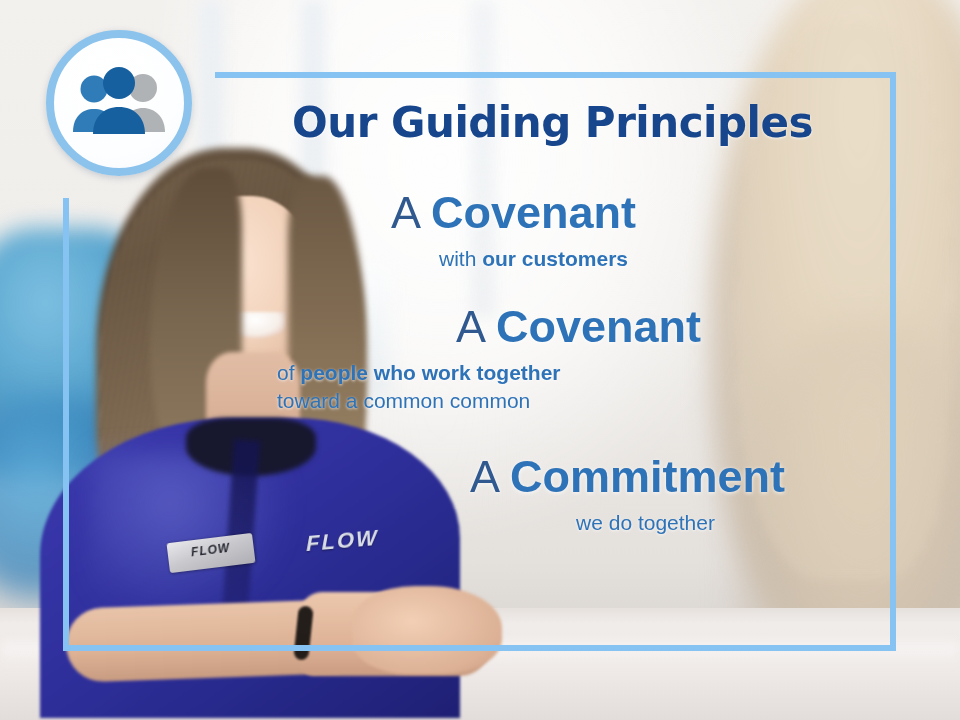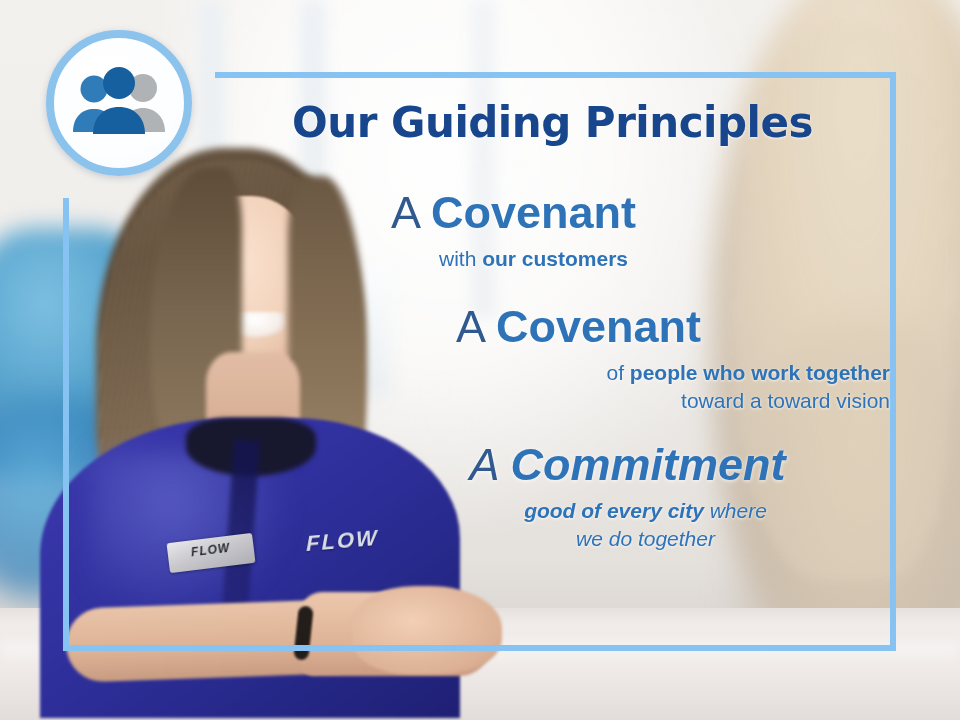--- a/index.html
+++ b/index.html
@@ -415,21 +415,21 @@
     font-size: 42px;
     line-height: 1;
     letter-spacing: -0.5px;
     color: #17468c;
     text-shadow: 0 1px 3px rgba(255,255,255,0.75);
   }
 
   .principle { position: absolute; left: 0; right: 0; }
   .p1 { top: 118px; }
   .p2 { top: 232px; }
-  .p3 { top: 370px; font-style: italic; }
+  .p3 { top: 382px; }
 
   .p-head {
     font-family: "Liberation Sans", sans-serif;
     font-size: 45px;
     line-height: 1.04;
     color: #2e73b8;
     text-shadow: 0 1px 4px rgba(255,255,255,0.8);
     white-space: nowrap;
   }
   .p-head .art {
@@ -447,21 +447,21 @@
     margin-top: 8px;
   }
   .p-sub b { font-weight: bold; }
   .p-sub .ln { display: block; white-space: nowrap; }
 
   
   .p1 .p-head { text-align: center; padding-right: 78px; }
   .p1 .p-sub  { text-align: center; padding-right: 38px; }
 
   .p2 .p-head { text-align: center; padding-left: 52px; }
-  .p2 .p-sub  { text-align: right; padding-left: 62px; }
+  .p2 .p-sub  { text-align: left; padding-left: 62px; }
 
   .p3 .p-head { text-align: center; padding-left: 150px; }
   .p3 .p-sub  { text-align: center; padding-left: 186px; }
 </style>
 </head>
 <body>
 
 <div id="poster">
 
   <div class="photo">
@@ -540,29 +540,28 @@
       </div>
     </div>
 
     <div class="principle p2">
       <div class="p-head">
         <span class="art">A</span>
         <span class="word">Covenant</span>
       </div>
       <div class="p-sub">
         <span class="ln"><span>of </span><b>people who work together</b></span>
-        <span class="ln">toward a toward vision</span>
+        <span class="ln">toward a common common</span>
       </div>
     </div>
 
     <div class="principle p3">
       <div class="p-head">
         <span class="art">A</span>
         <span class="word">Commitment</span>
       </div>
       <div class="p-sub">
-        <span class="ln"><b>good of every city</b><span> where</span></span>
         <span class="ln">we do together</span>
       </div>
     </div>
 
   </div>
 </div>
 
 </body></html>

